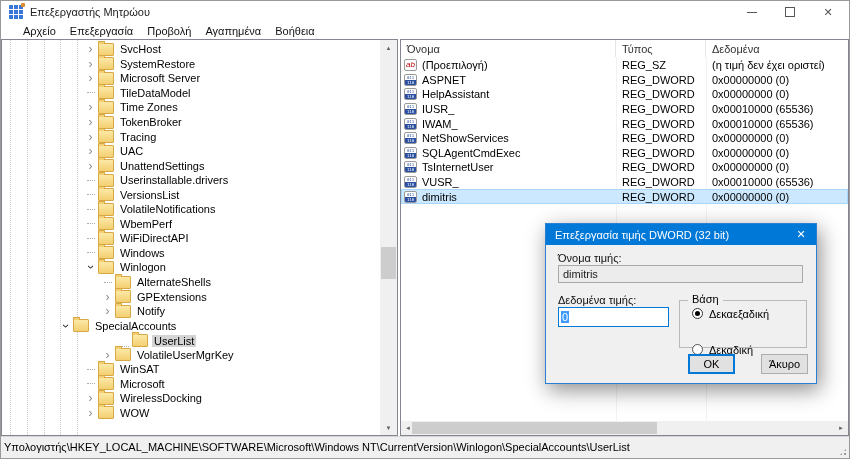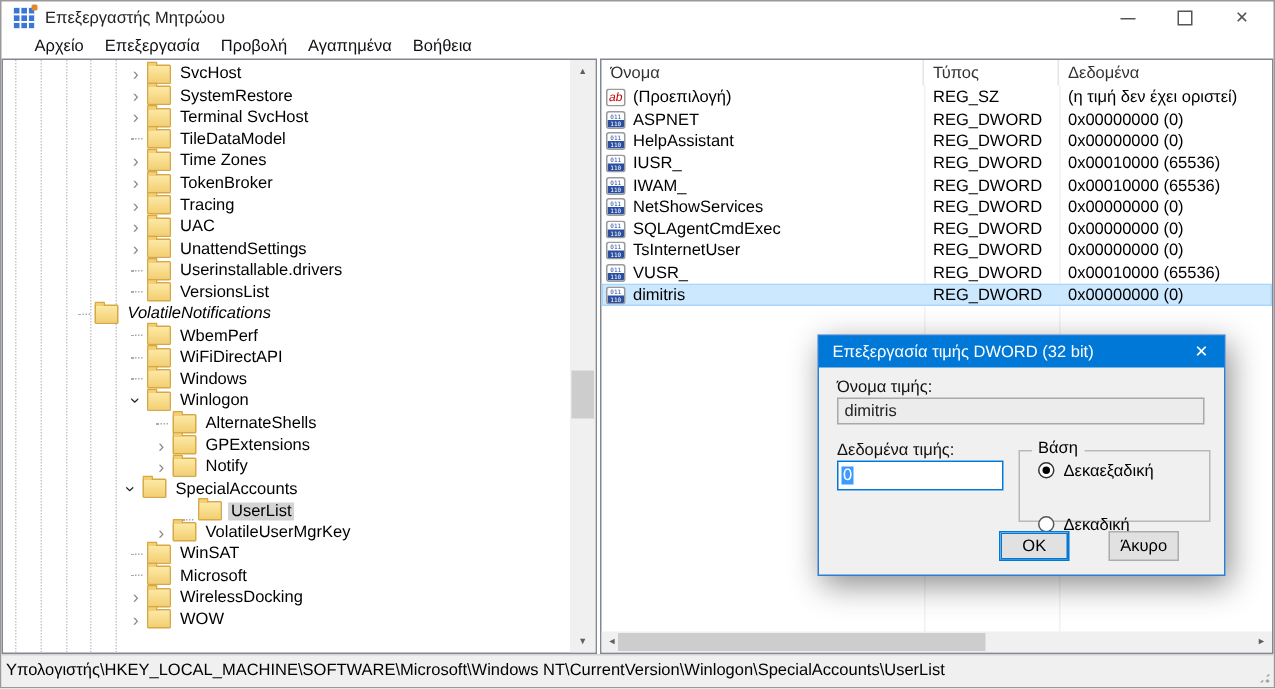--- a/index.html
+++ b/index.html
@@ -76,21 +76,21 @@
   .name-input{position:absolute;left:12px;right:13px;top:41px;height:18px;background:#ececec;border:1px solid #a9a9a9;box-sizing:border-box;display:flex;align-items:center;padding-left:4px;color:#222;}
   .data-input{position:absolute;left:12px;top:83px;width:111px;height:20px;background:#fff;border:1px solid #0078d7;box-sizing:border-box;display:flex;align-items:center;padding-left:2px;}
   .sel-text{background:#3d9aff;color:#fff;padding:0 1px;}
   .group{position:absolute;left:133px;top:76px;width:126px;height:46px;border:1px solid #b9b9b9;}
   .group-label{position:absolute;top:-8px;left:8px;background:#f0f0f0;padding:0 4px;}
   .radio-row{position:absolute;left:12px;display:flex;align-items:flex-start;}
   .radio1{top:7px;} .radio2{top:43px;}
   .radio{width:11px;height:11px;border-radius:50%;background:#fff;border:1px solid #333;box-sizing:border-box;margin-right:6px;position:relative;flex:none;}
   .radio.checked::after{content:"";position:absolute;inset:2px;border-radius:50%;background:#000;}
   .radio.unchecked{border-color:#555;}
-  .dlg-buttons{position:absolute;right:30px;top:130px;display:flex;gap:26px;}
+  .dlg-buttons{position:absolute;right:8px;top:130px;display:flex;gap:26px;}
   .btn{width:47px;height:20px;background:#e1e1e1;border:1px solid #adadad;display:flex;align-items:center;justify-content:center;box-sizing:border-box;}
   .btn.default{border:1px solid #0078d7;box-shadow:inset 0 0 0 1px #0078d7;}
 </style>
 </head>
 <body>
 
 <div class="window">
 
   <div class="titlebar">
     <span class="app-icon"></span>
@@ -129,21 +129,21 @@
           <div class="tlabel">SvcHost</div>
         </div>
         <div class="trow" style="padding-left: 82px;">
           <div class="chev">›</div>
           <div class="folder"></div>
           <div class="tlabel">SystemRestore</div>
         </div>
         <div class="trow" style="padding-left: 82px;">
           <div class="chev">›</div>
           <div class="folder"></div>
-          <div class="tlabel">Terminal SvcHost</div>
+          <div class="tlabel">Microsoft Server</div>
         </div>
         <div class="trow" style="padding-left: 82px;">
           <div class="dash"></div>
           <div class="folder"></div>
           <div class="tlabel">TileDataModel</div>
         </div>
         <div class="trow" style="padding-left: 82px;">
           <div class="chev">›</div>
           <div class="folder"></div>
           <div class="tlabel">Time Zones</div>
@@ -171,21 +171,21 @@
         <div class="trow" style="padding-left: 82px;">
           <div class="dash"></div>
           <div class="folder"></div>
           <div class="tlabel">Userinstallable.drivers</div>
         </div>
         <div class="trow" style="padding-left: 82px;">
           <div class="dash"></div>
           <div class="folder"></div>
           <div class="tlabel">VersionsList</div>
         </div>
-        <div class="trow" style="padding-left: 47px; font-style: italic;">
+        <div class="trow" style="padding-left: 82px;">
           <div class="dash"></div>
           <div class="folder"></div>
           <div class="tlabel">VolatileNotifications</div>
         </div>
         <div class="trow" style="padding-left: 82px;">
           <div class="dash"></div>
           <div class="folder"></div>
           <div class="tlabel">WbemPerf</div>
         </div>
         <div class="trow" style="padding-left: 82px;">
@@ -211,21 +211,21 @@
         <div class="trow" style="padding-left: 99px;">
           <div class="chev">›</div>
           <div class="folder"></div>
           <div class="tlabel">GPExtensions</div>
         </div>
         <div class="trow" style="padding-left: 99px;">
           <div class="chev">›</div>
           <div class="folder"></div>
           <div class="tlabel">Notify</div>
         </div>
-        <div class="trow" style="padding-left: 79px;">
+        <div class="trow" style="padding-left: 57px;">
           <div class="chev expanded">›</div>
           <div class="folder"></div>
           <div class="tlabel">SpecialAccounts</div>
         </div>
         <div class="trow selected" style="padding-left: 116px; align-items: flex-end;">
           <div class="dash"></div>
           <div class="folder"></div>
           <div class="tlabel">UserList</div>
         </div>
         <div class="trow" style="padding-left: 99px;">

